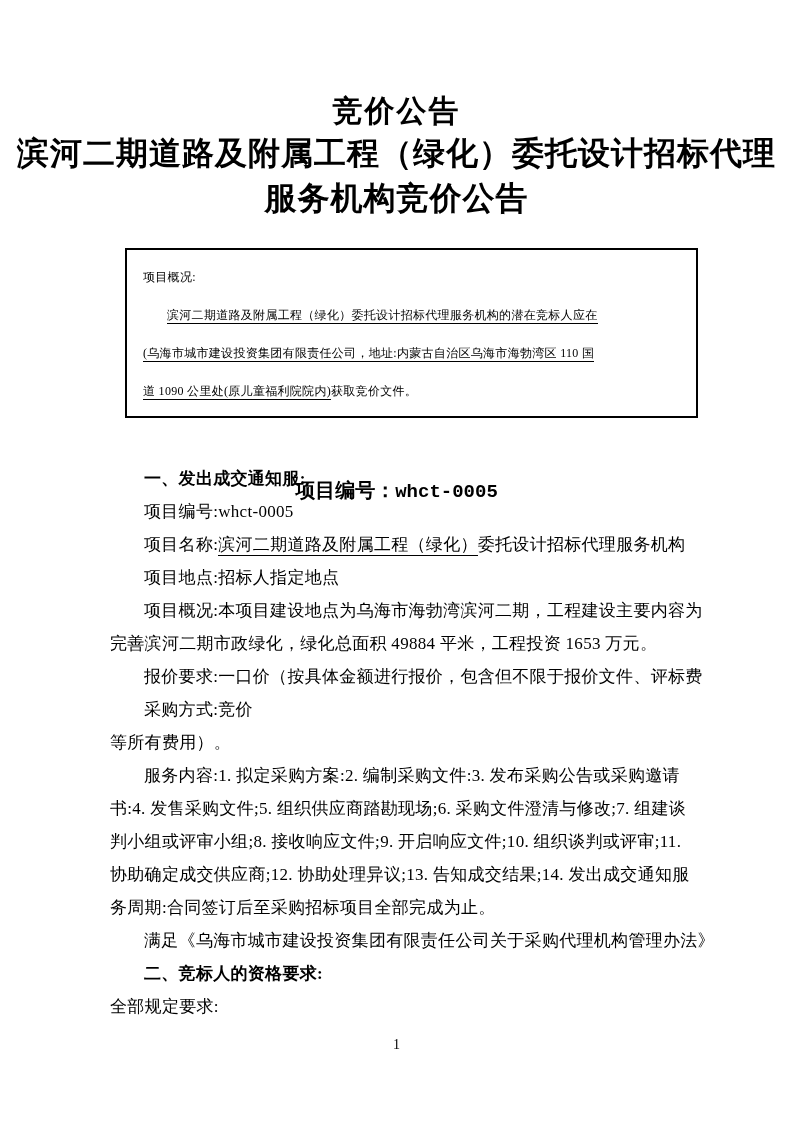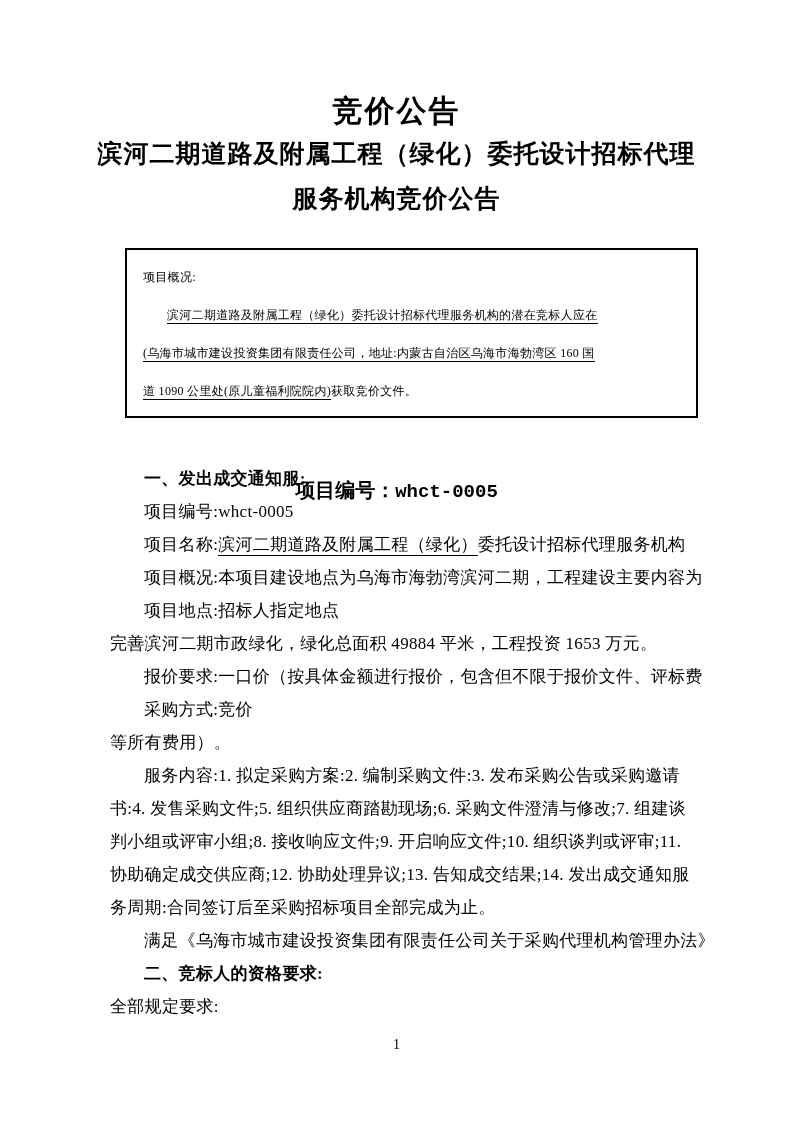--- a/index.html
+++ b/index.html
@@ -25,21 +25,21 @@
     font-family: "Liberation Sans", "DejaVu Sans", sans-serif;
     font-weight: bold;
   }
   .doc-title {
     font-size: 30px;
     line-height: 36px;
     letter-spacing: 2px;
   }
   .doc-subtitle {
     margin-top: 2px;
-    font-size: 25px;
+    font-size: 32px;
     line-height: 45px;
     letter-spacing: 1px;
   }
 
   
   .overview-box {
     position: absolute;
     top: 248px;
     left: 125px;
     width: 573px;
@@ -113,32 +113,32 @@
     <div class="doc-title">竞价公告</div>
     <div class="doc-subtitle">
       <div>滨河二期道路及附属工程（绿化）委托设计招标代理</div>
       <div>服务机构竞价公告</div>
     </div>
   </div>
 
   <div class="overview-box">
     <div class="line">项目概况:</div>
     <div class="line indent"><span class="u">滨河二期道路及附属工程（绿化）委托设计招标代理服务机构的潜在竞标人应在</span></div>
-    <div class="line"><span class="u">(乌海市城市建设投资集团有限责任公司，地址:内蒙古自治区乌海市海勃湾区 160 国</span></div>
+    <div class="line"><span class="u">(乌海市城市建设投资集团有限责任公司，地址:内蒙古自治区乌海市海勃湾区 110 国</span></div>
     <div class="line"><span class="u">道 1090 公里处(原儿童福利院院内)</span><span>获取竞价文件。</span></div>
   </div>
 
   <div class="project-no-heading"><span>项目编号：</span><span class="code">whct-0005</span></div>
 
   <div class="doc-body">
     <div class="line indent heading">一、发出成交通知服:</div>
     <div class="line indent">项目编号:whct-0005</div>
     <div class="line indent"><span>项目名称:</span><span class="u">滨河二期道路及附属工程（绿化）</span><span>委托设计招标代理服务机构</span></div>
+    <div class="line indent">项目地点:招标人指定地点</div>
     <div class="line indent">项目概况:本项目建设地点为乌海市海勃湾滨河二期，工程建设主要内容为</div>
-    <div class="line indent">项目地点:招标人指定地点</div>
     <div class="line">完善滨河二期市政绿化，绿化总面积 49884 平米，工程投资 1653 万元。</div>
     <div class="line indent">报价要求:一口价（按具体金额进行报价，包含但不限于报价文件、评标费</div>
     <div class="line indent">采购方式:竞价</div>
     <div class="line">等所有费用）。</div>
     <div class="line indent">服务内容:1. 拟定采购方案:2. 编制采购文件:3. 发布采购公告或采购邀请</div>
     <div class="line">书:4. 发售采购文件;5. 组织供应商踏勘现场;6. 采购文件澄清与修改;7. 组建谈</div>
     <div class="line">判小组或评审小组;8. 接收响应文件;9. 开启响应文件;10. 组织谈判或评审;11.</div>
     <div class="line">协助确定成交供应商;12. 协助处理异议;13. 告知成交结果;14. 发出成交通知服</div>
     <div class="line">务周期:合同签订后至采购招标项目全部完成为止。</div>
     <div class="line indent">满足《乌海市城市建设投资集团有限责任公司关于采购代理机构管理办法》</div>

